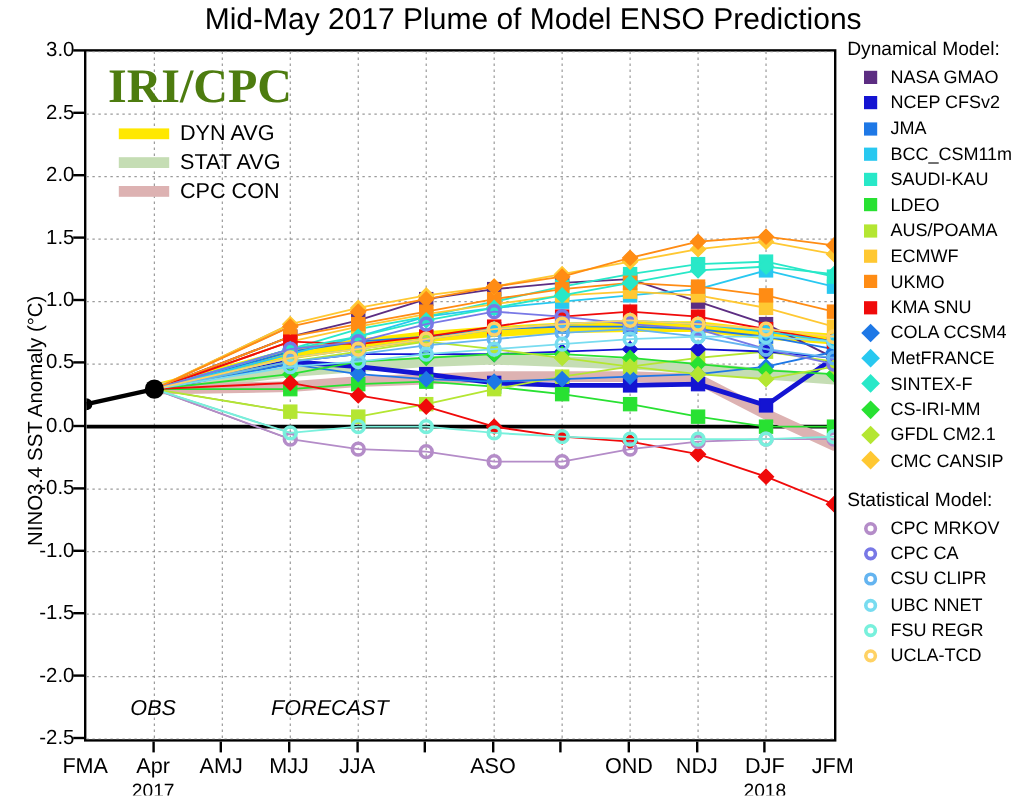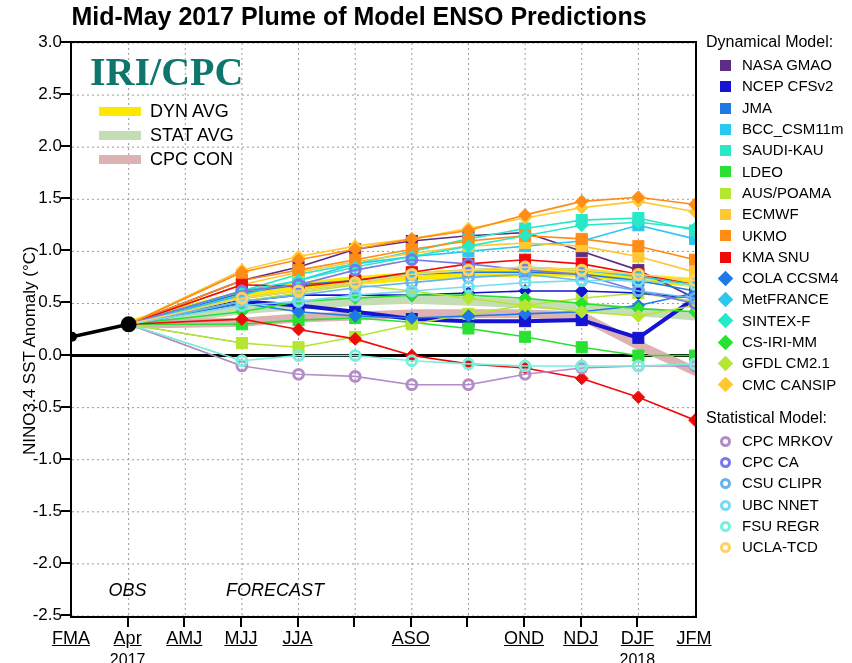--- a/index.html
+++ b/index.html
@@ -1,47 +1,47 @@
 <!DOCTYPE html>
 <html><head>
 <meta charset="utf-8">
 <style>
   html,body{margin:0;padding:0;background:#ffffff;}
   body{width:852px;height:663px;overflow:hidden;
        font-family:"Liberation Sans", sans-serif;color:#000;}
   #root{position:relative;width:852px;height:663px;}
 
-  .title{position:absolute;left:0;top:2px;width:718px;text-align:center;
-         font-size:25px;letter-spacing:0px;color:#000;white-space:nowrap;font-weight:bold;}
+  .title{position:absolute;left:0;top:2px;width:718px;text-align:right;
+         font-size:25px;letter-spacing:0px;color:#000;white-space:nowrap;}
 
   
   #plot{position:absolute;left:70px;top:41px;width:627px;height:577px;
         border:2px solid #000;box-sizing:border-box;background:#fff;}
   #svg{position:absolute;left:0;top:0;}
 
   
   .ytick{position:absolute;right:703px;font-size:17px;text-align:right;
          width:60px;transform:translateY(-10px);}
   .ytickmark{position:absolute;left:-9px;width:9px;height:2px;background:#000;}
   .ylabel{position:absolute;font-size:17px;white-space:nowrap;
           transform:rotate(-90deg);transform-origin:0 0;}
 
   
   .xtickmark{position:absolute;width:2px;height:9px;background:#000;}
   .xlab{position:absolute;font-size:18px;text-align:center;white-space:nowrap;
-        transform:translateX(-50%);text-decoration:underline;}
+        transform:translateX(-50%);}
   .yrlab{position:absolute;font-size:16px;text-align:center;white-space:nowrap;
          transform:translateX(-50%);}
 
   .phase{position:absolute;font-size:18px;font-style:italic;white-space:nowrap;
          transform:translateX(-50%);}
 
   
   .wordmark{position:absolute;left:90px;top:48px;font-family:"Liberation Serif",serif;
-            font-size:40px;font-weight:bold;color:#0f766e;letter-spacing:0px;}
+            font-size:40px;font-weight:bold;color:#4d7c0f;letter-spacing:0px;}
 
   
   .avglegend{position:absolute;left:99px;top:100px;}
   .avgrow{display:flex;align-items:center;height:22px;margin-bottom:2px;}
   .avgswatch{width:42px;height:9px;margin-right:9px;}
   .avgtxt{font-size:18px;color:#000;white-space:nowrap;}
 
   
   #legend{position:absolute;left:706px;top:33px;width:146px;overflow:hidden;}
   .leghead{font-size:16px;white-space:nowrap;margin-bottom:3px;}

